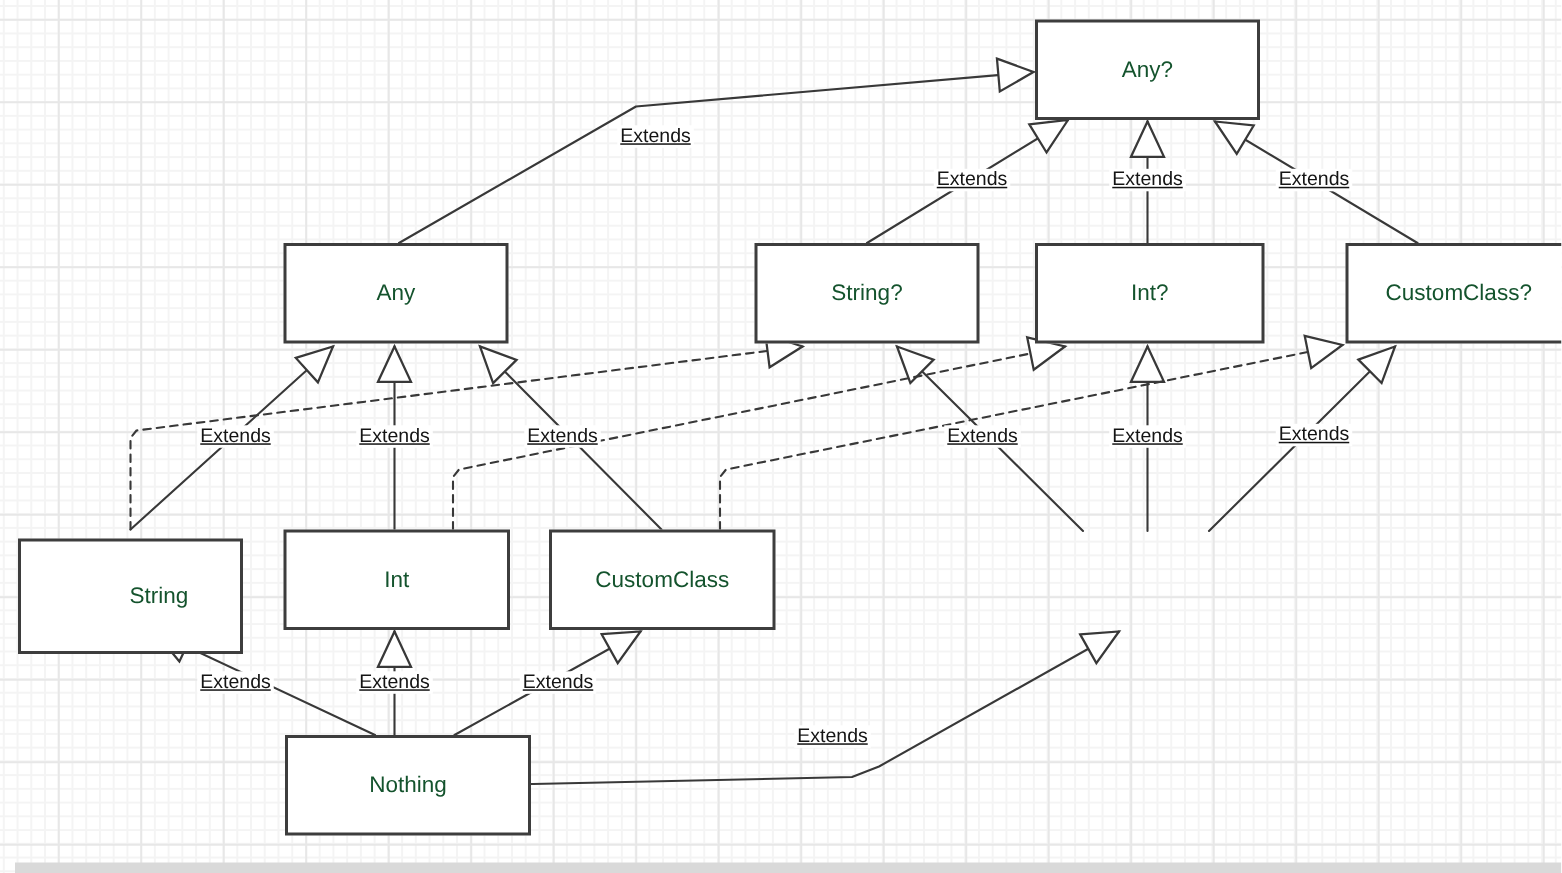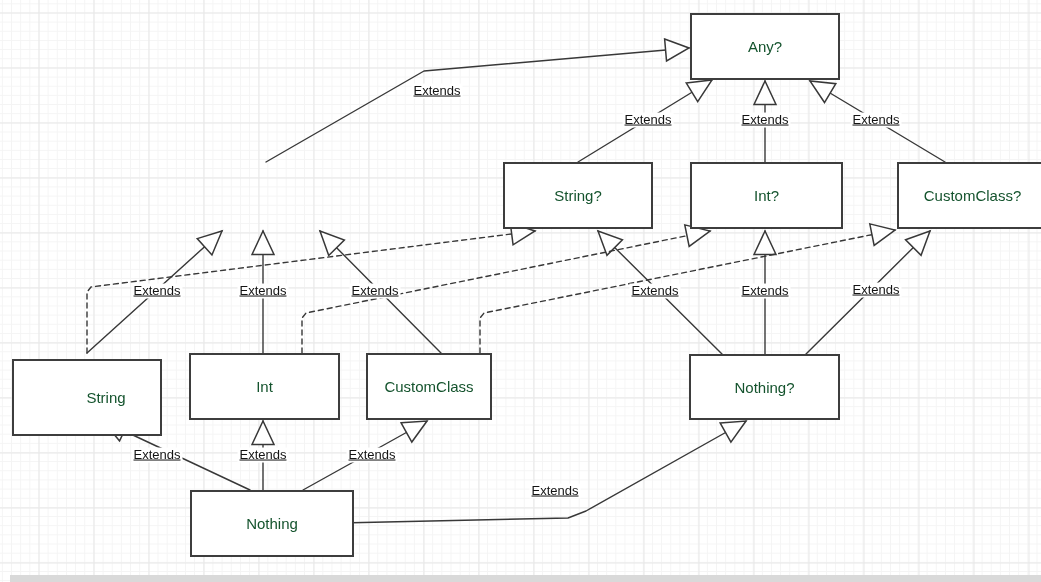--- a/index.html
+++ b/index.html
@@ -86,37 +86,37 @@
     <div class="edge-label" style="left: 655px; top: 291px;">Extends</div>
     <div class="edge-label" style="left: 765px; top: 291px;">Extends</div>
     <div class="edge-label" style="left: 876px; top: 290px;">Extends</div>
     <div class="edge-label" style="left: 157px; top: 455px;">Extends</div>
     <div class="edge-label" style="left: 263px; top: 455px;">Extends</div>
     <div class="edge-label" style="left: 372px; top: 455px;">Extends</div>
     <div class="edge-label" style="left: 555px; top: 491px;">Extends</div>
     <div class="node" style="left: 690px; top: 13px; width: 150px; height: 67px;">
       <span>Any?</span>
     </div>
+    <div class="node" style="left: 189px; top: 162px; width: 150px; height: 67px;">
+      <span>Any</span>
+    </div>
     <div class="node" style="left: 690px; top: 162px; width: 153px; height: 67px;">
       <span>Int?</span>
     </div>
     <div class="node" style="left: 503px; top: 162px; width: 150px; height: 67px;">
       <span>String?</span>
     </div>
     <div class="node" style="left: 897px; top: 162px; width: 151px; height: 67px;">
       <span>CustomClass?</span>
     </div>
     <div class="node" style="left: 12px; top: 359px; width: 150px; height: 77px; padding-left: 38px;">
       <span>String</span>
     </div>
     <div class="node" style="left: 189px; top: 353px; width: 151px; height: 67px;">
       <span>Int</span>
     </div>
-    <div class="node" style="left: 366px; top: 353px; width: 126px; height: 67px;">
+    <div class="node" style="left: 366px; top: 353px; width: 151px; height: 67px;">
       <span>CustomClass</span>
-    </div>
-    <div class="node" style="left: 689px; top: 354px; width: 151px; height: 66px;">
-      <span>Nothing?</span>
     </div>
     <div class="node" style="left: 190px; top: 490px; width: 164px; height: 67px;">
       <span>Nothing</span>
     </div>
   </div>
 
 </body></html>

